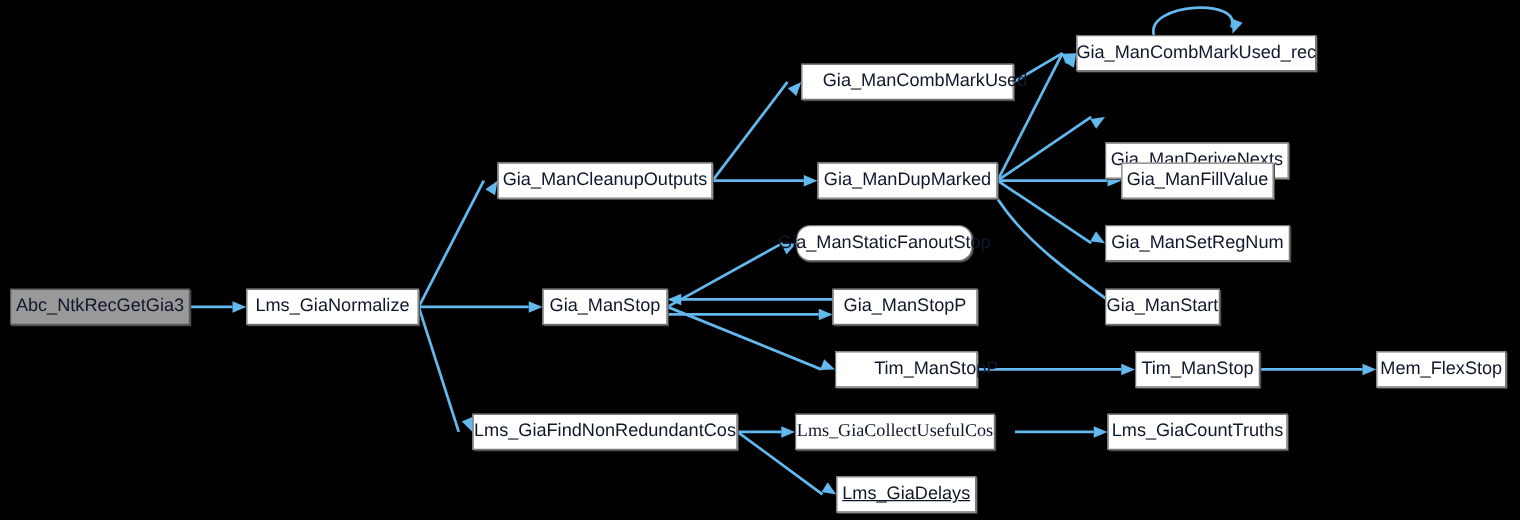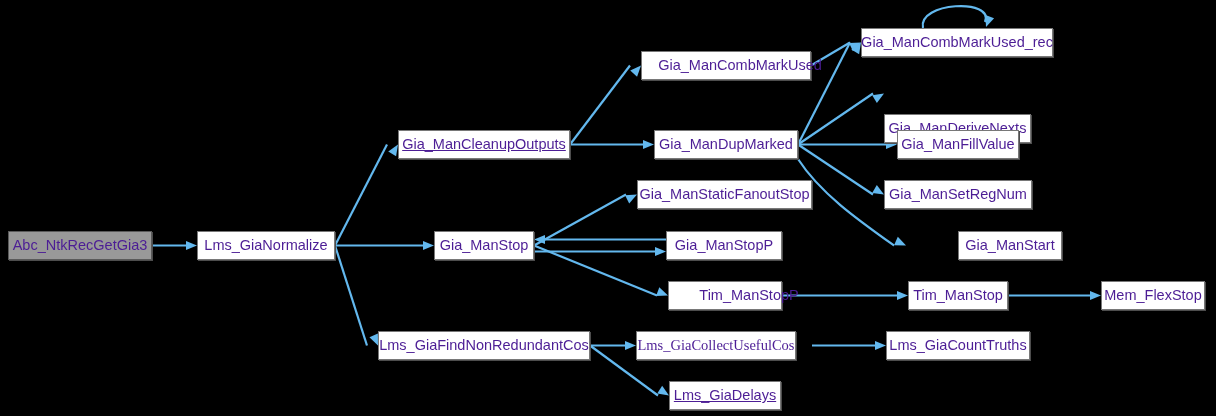--- a/index.html
+++ b/index.html
@@ -10,21 +10,21 @@
     font-family:"Liberation Sans", sans-serif;
     overflow:hidden;
   }
   svg#edges{position:absolute;left:0;top:0;width:1216px;height:416px;}
   .node{
     position:absolute;
     box-sizing:border-box;
     background:#ffffff;
     border:1px solid #787878;
     box-shadow:1px 1px 0 0 #4d4d4d;
-    color:#4c1d95;
+    color:#0f172a;
     font-size:14.5px;
     line-height:1;
     display:flex;
     align-items:center;
     justify-content:center;
     white-space:nowrap;
     letter-spacing:0px;
   }
   .node.root{
     background:#999999;
@@ -126,36 +126,36 @@
         <polygon points="886,345.5 875,340.9 875,350.1" fill="#63b8ee"></polygon>
       </g>
     </svg>
   <div id="node-layer">
       <div class="node root" style="left: 8px; top: 231px; width: 144px; height: 29px;">
         <span>Abc_NtkRecGetGia3</span>
       </div>
       <div class="node" style="left: 197px; top: 231px; width: 138px; height: 29px;">
         <span>Lms_GiaNormalize</span>
       </div>
-      <div class="node" style="left: 398px; top: 130px; width: 172px; height: 29px; text-decoration: underline;">
+      <div class="node" style="left: 398px; top: 130px; width: 172px; height: 29px;">
         <span>Gia_ManCleanupOutputs</span>
       </div>
       <div class="node" style="left: 434px; top: 231px; width: 100px; height: 29px;">
         <span>Gia_ManStop</span>
       </div>
       <div class="node" style="left: 378px; top: 331px; width: 212px; height: 29px;">
         <span>Lms_GiaFindNonRedundantCos</span>
       </div>
       <div class="node" style="left: 641px; top: 51px; width: 170px; height: 29px; padding-left: 28px;">
         <span>Gia_ManCombMarkUsed</span>
       </div>
       <div class="node" style="left: 654px; top: 130px; width: 144px; height: 29px;">
         <span>Gia_ManDupMarked</span>
       </div>
-      <div class="node" style="left: 637px; top: 180px; width: 175px; height: 29px;">
+      <div class="node" style="left: 637px; top: 180px; width: 141px; height: 29px; border-radius: 11px;">
         <span>Gia_ManStaticFanoutStop</span>
       </div>
       <div class="node" style="left: 666px; top: 231px; width: 116px; height: 29px;">
         <span>Gia_ManStopP</span>
       </div>
       <div class="node" style="left: 668px; top: 281px; width: 114px; height: 29px; padding-left: 48px;">
         <span>Tim_ManStopP</span>
       </div>
       <div class="node" style="left: 636px; top: 331px; width: 160px; height: 29px; font-family: Liberation Serif, serif;">
         <span>Lms_GiaCollectUsefulCos</span>
@@ -168,21 +168,21 @@
       </div>
       <div class="node" style="left: 884px; top: 79px; width: 147px; height: 29px; margin-top: 35px;">
         <span>Gia_ManDeriveNexts</span>
       </div>
       <div class="node" style="left: 897px; top: 130px; width: 122px; height: 29px;">
         <span>Gia_ManFillValue</span>
       </div>
       <div class="node" style="left: 884px; top: 180px; width: 148px; height: 29px;">
         <span>Gia_ManSetRegNum</span>
       </div>
-      <div class="node" style="left: 958px; top: 231px; width: 104px; height: 29px;">
+      <div class="node" style="left: 884px; top: 231px; width: 92px; height: 29px;">
         <span>Gia_ManStart</span>
       </div>
       <div class="node" style="left: 908px; top: 281px; width: 100px; height: 29px;">
         <span>Tim_ManStop</span>
       </div>
       <div class="node" style="left: 886px; top: 331px; width: 144px; height: 29px;">
         <span>Lms_GiaCountTruths</span>
       </div>
       <div class="node" style="left: 1101px; top: 281px; width: 104px; height: 29px;">
         <span>Mem_FlexStop</span>

